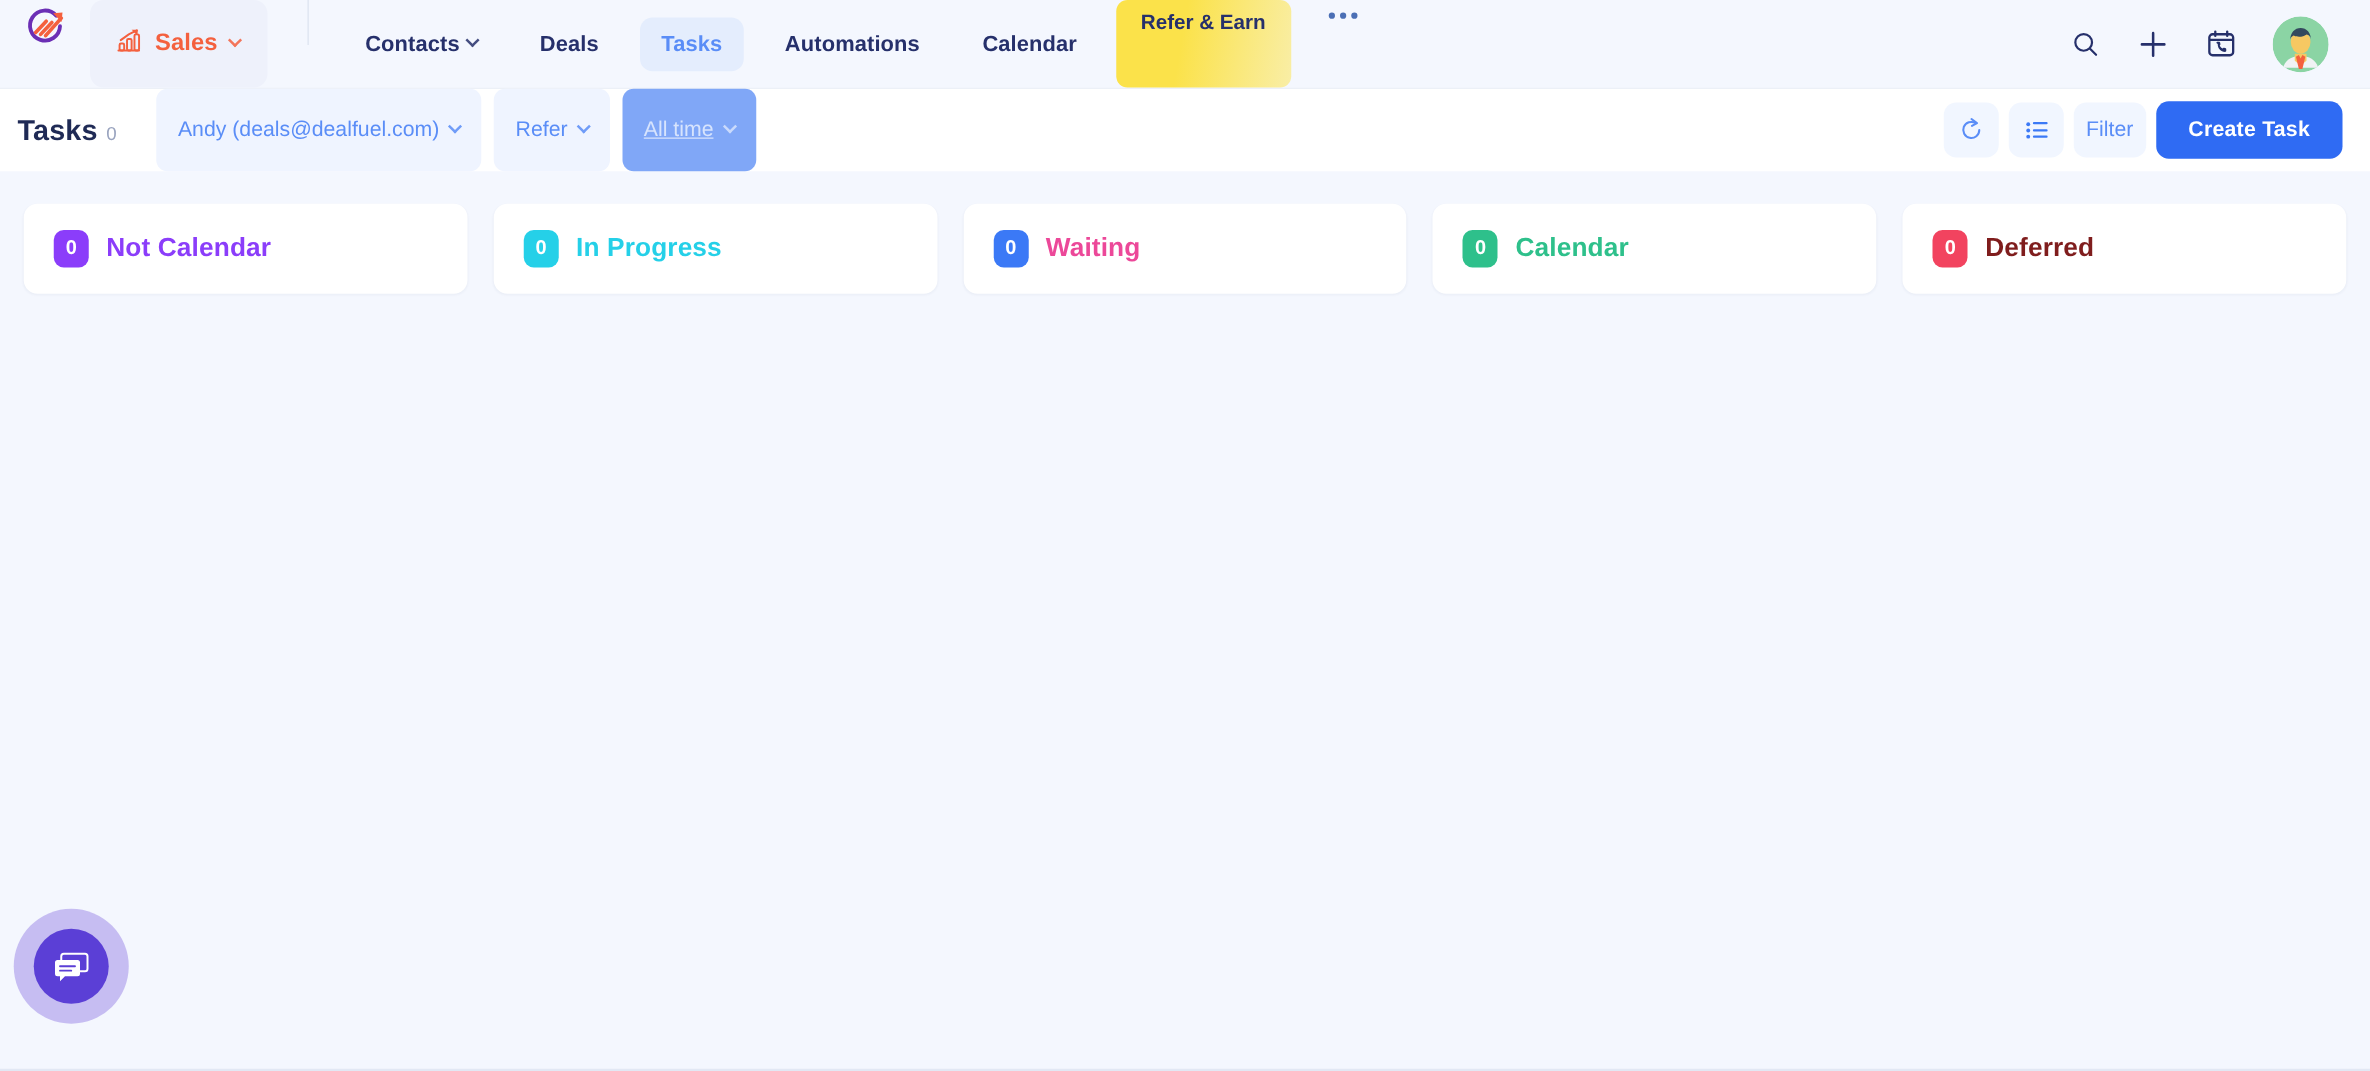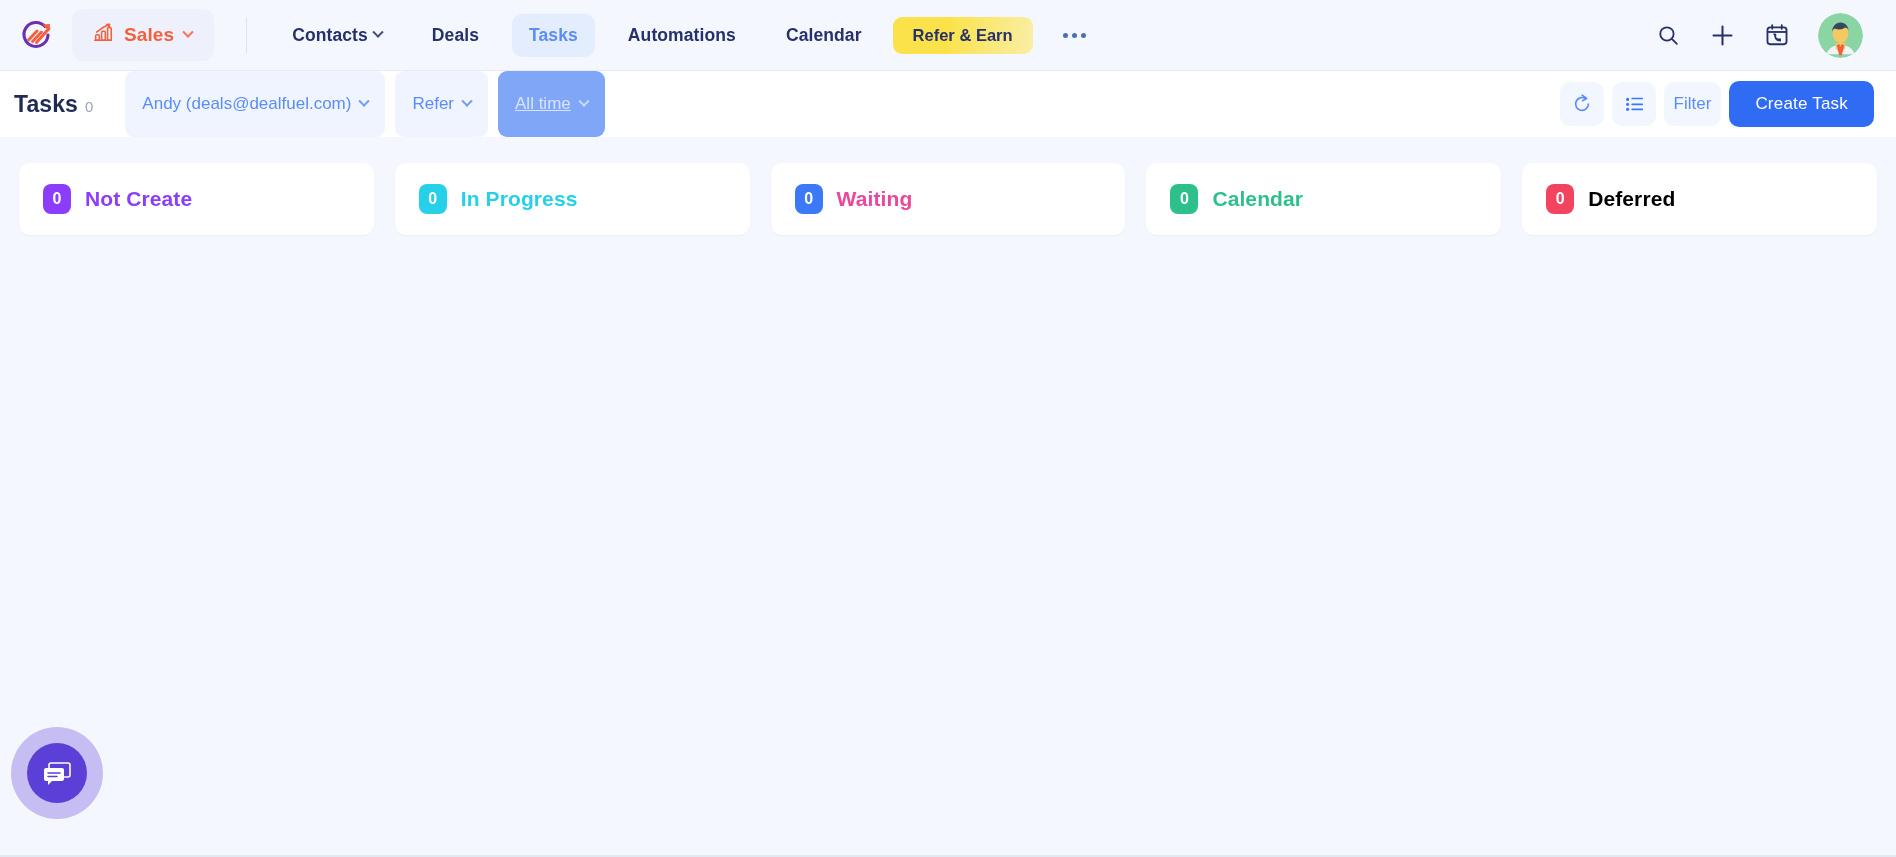--- a/index.html
+++ b/index.html
@@ -10,21 +10,20 @@
     overflow: hidden;
     font-family: "Liberation Sans", sans-serif;
     background: #f4f7fe;
   }
 
   
   .topnav {
     height: 70px;
     background: #f4f7fe;
     display: flex;
-    align-items: center;
     padding: 0 33px 0 14px;
     position: relative;
   }
   .logo {
     width: 42px; height: 42px;
     flex: 0 0 42px;
     display: flex; align-items: center; justify-content: center;
     margin-right: 16px;
   }
   .sales-pill {
@@ -174,21 +173,21 @@
     color: #5a8df7;
     font-size: 17px;
     border-radius: 10px;
     padding: 12px 10px;
     cursor: pointer;
   }
   .create-btn {
     background: #2f6bf3;
     color: #fff;
     font-size: 17px;
-    font-weight: normal;
+    font-weight: bold;
     border-radius: 10px;
     padding: 13px 26px;
     cursor: pointer;
     white-space: nowrap;
     letter-spacing: .2px;
   }
 
   
   .board {
     padding: 26px 19px 0 19px;
@@ -385,37 +384,37 @@
         </svg>
       </div>
       <div class="filter-btn">Filter</div>
       <div class="create-btn">Create Task</div>
     </div>
   </div>
 
   <div class="board">
     <div class="card">
       <span class="badge" style="background:#8b3dfa">0</span>
-      <span class="card-label" style="color:#8b3dfa">Not Create</span>
+      <span class="card-label" style="color:#8b3dfa">Not Calendar</span>
     </div>
     <div class="card">
       <span class="badge" style="background:#25d0e8">0</span>
       <span class="card-label" style="color:#25d0e8">In Progress</span>
     </div>
     <div class="card">
       <span class="badge" style="background:#3b79f6">0</span>
       <span class="card-label" style="color:#ec4899">Waiting</span>
     </div>
     <div class="card">
       <span class="badge" style="background:#2ec08b">0</span>
       <span class="card-label" style="color:#2ec08b">Calendar</span>
     </div>
     <div class="card">
       <span class="badge" style="background:#f2435f">0</span>
-      <span class="card-label" style="color:#000000">Deferred</span>
+      <span class="card-label" style="color:#7f1d1d">Deferred</span>
     </div>
   </div>
 
   <div class="chat-widget">
     <div class="chat-inner">
       <svg width="32" height="32" viewBox="0 0 32 32">
         <path d="M10 6 H27 a2 2 0 0 1 2 2 V18 a2 2 0 0 1 -2 2 H10 a2 2 0 0 1 -2 -2 V8 a2 2 0 0 1 2 -2 z" fill="none" stroke="#fff" stroke-width="1.6"></path>
         <path d="M5 11 H21 a2 2 0 0 1 2 2 V22 a2 2 0 0 1 -2 2 H11 l-4 4 v-4 H5 a2 2 0 0 1 -2 -2 V13 a2 2 0 0 1 2 -2 z" fill="#fff"></path>
         <path d="M7 16 H19 M7 19.5 H16" stroke="#5b3fd6" stroke-width="1.5" stroke-linecap="round"></path>
       </svg>

